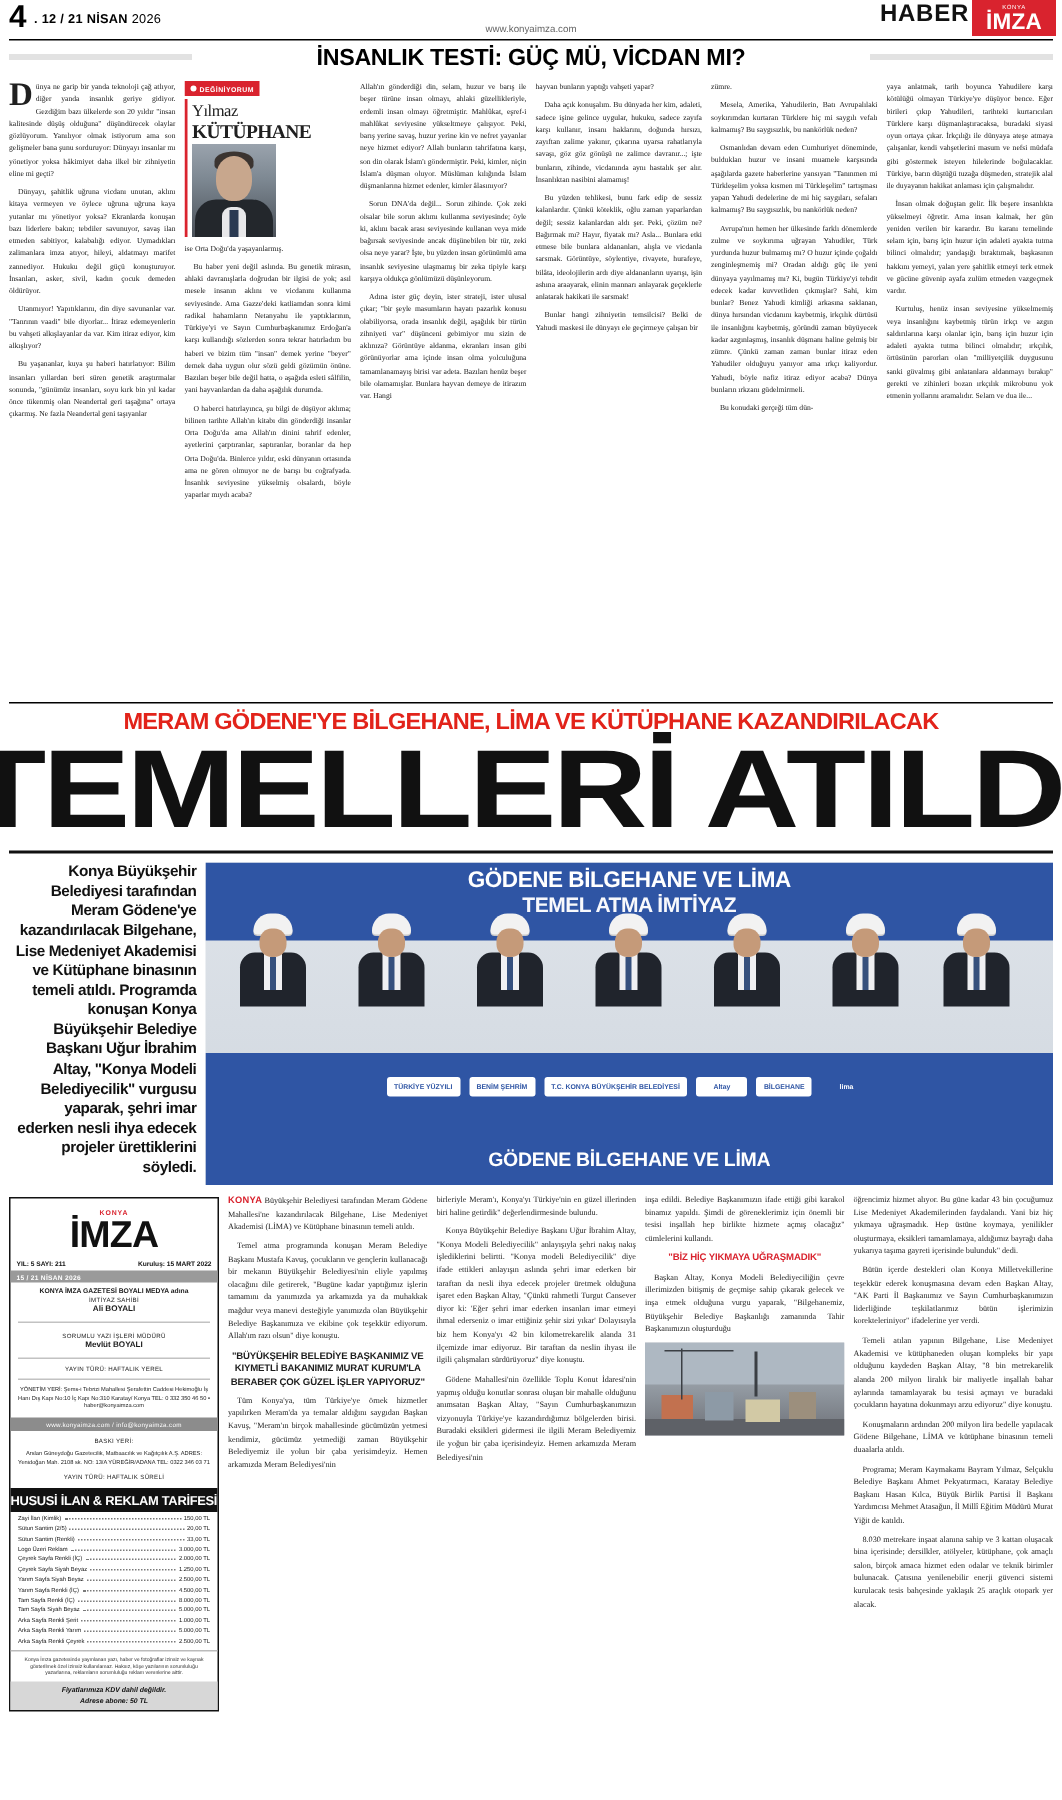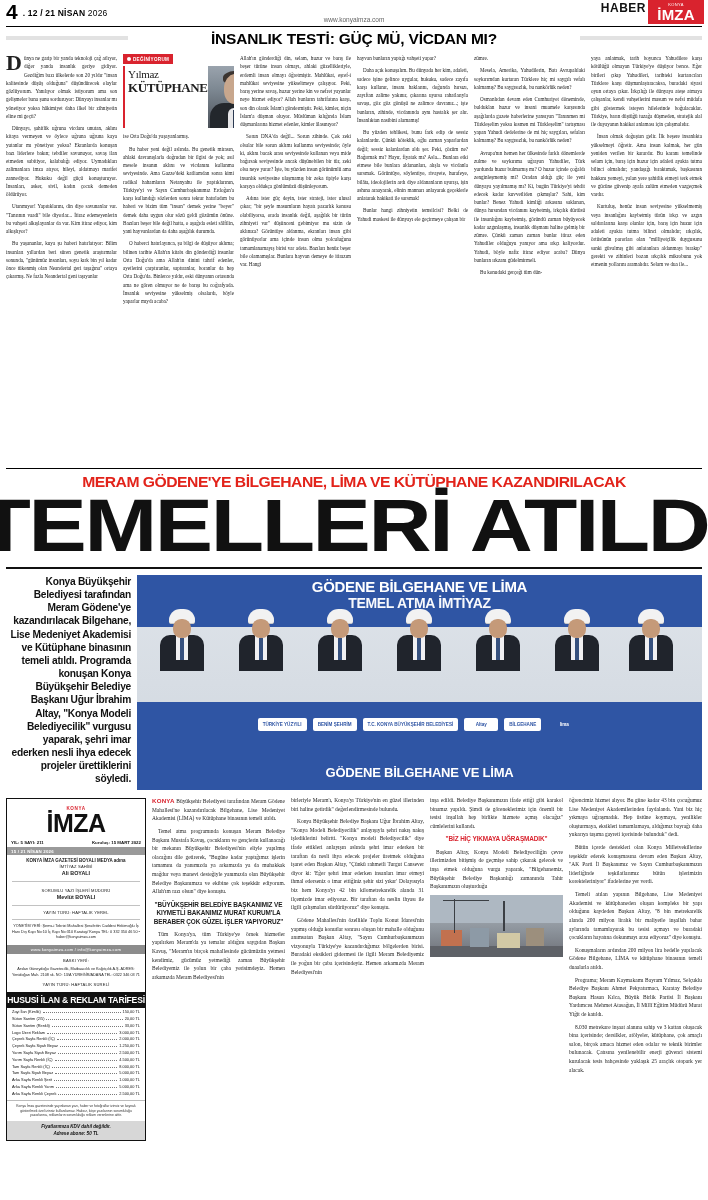--- a/index.html
+++ b/index.html
@@ -25,21 +25,21 @@
     position: relative; top: -3px;
   }
   .topdate .yr { font-weight: normal; margin-top: 16px; }
   .topurl {
     position: absolute; left: 0; right: 0; top: 16px; text-align: center;
     font-family: "Liberation Sans", sans-serif; font-size: 6.5px; color: #666;
   }
   .haber {
     position: absolute; right: 62px; top: 1px;
     font-family: "Liberation Sans", sans-serif; font-weight: bold;
-    font-size: 12px; letter-spacing: .5px; color: #111;
+    font-size: 16px; letter-spacing: .5px; color: #111;
   }
   .imza-logo {
     position: absolute; right: 4px; top: 0px;
     background: #d9232e; color: #fff; width: 56px; height: 24px;
     font-family: "Liberation Sans", sans-serif;
     display: flex; flex-direction: column; align-items: center; justify-content: center;
   }
   .imza-logo .kny { font-size: 4px; letter-spacing: .4px; line-height: 4px; }
   .imza-logo .imz { font-size: 15px; font-weight: bold; line-height: 15px; letter-spacing: .2px; }
   .rule { height: 1px; background: #000; margin: 0 6px; }
@@ -69,21 +69,21 @@
   }
 
   
   .colcard { margin-bottom: 4px; }
   .colcard .deg {
     display: inline-flex; align-items: center; gap: 2px;
     background: #d9232e; color: #fff; font-family: "Liberation Sans", sans-serif;
     font-size: 4.6px; font-weight: bold; padding: 1.5px 4px; letter-spacing: .3px;
   }
   .colcard .deg .dot { width: 4px; height: 4px; border-radius: 50%; background: #fff; display: inline-block; }
-  .colcard-inner { display: flex; gap: 1px; border-left: 2px solid #d9232e; padding-left: 3px; margin-top: 2px; }
+  .colcard-inner { display: flex; gap: 1px; border-left: 2px solid #d9232e; padding-left: 3px; margin-top: 2px; flex-direction: column; }
   .colname { font-family: "Liberation Serif", serif; line-height: 1.05; padding-top: 3px; }
   .colname .fn { font-size: 11px; display: block; letter-spacing: -.3px; }
   .colname .ln { font-size: 13px; font-weight: bold; display: block; letter-spacing: -.4px; }
   .colphoto {
     width: 56px; height: 62px; background: linear-gradient(#9aa3ad 0%, #7d8892 38%, #4a5058 100%);
     position: relative; overflow: hidden; flex: none;
   }
   .colphoto .head { position: absolute; left: 16px; top: 8px; width: 24px; height: 30px; border-radius: 48% 48% 44% 44%; background: #c8a78d; }
   .colphoto .hair { position: absolute; left: 15px; top: 5px; width: 26px; height: 13px; border-radius: 50% 50% 30% 30%; background: #3b3430; }
   .colphoto .body { position: absolute; left: 2px; bottom: 0; width: 52px; height: 25px; background: #23272c; border-radius: 14px 14px 0 0; }
@@ -210,21 +210,21 @@
   .mh-addr {
     font-family: "Liberation Sans", sans-serif; font-size: 3.8px; line-height: 1.5;
     text-align: center; padding: 2px 4px; color: #222;
   }
   .mh-web {
     background: #8c8c8c; color: #fff; text-align: center;
     font-family: "Liberation Sans", sans-serif; font-size: 4.2px; padding: 2px 0; margin: 2px 0;
     letter-spacing: .2px;
   }
   .mh-tarife {
-    background: #111; color: #fff; text-align: center;
+    background: #111; color: #fff; text-align: left;
     font-family: "Liberation Sans", sans-serif; font-weight: bold; font-size: 8.6px;
     padding: 3px 0; margin-top: 3px; letter-spacing: -.2px;
   }
   .rate {
     display: flex; align-items: baseline; font-family: "Liberation Sans", sans-serif;
     font-size: 3.9px; padding: .9px 5px; color: #111;
   }
   .rate .nm { white-space: nowrap; }
   .rate .dots { flex: 1; border-bottom: 1px dotted #7a7a7a; margin: 0 2px 1px; }
   .rate .pr { white-space: nowrap; }

